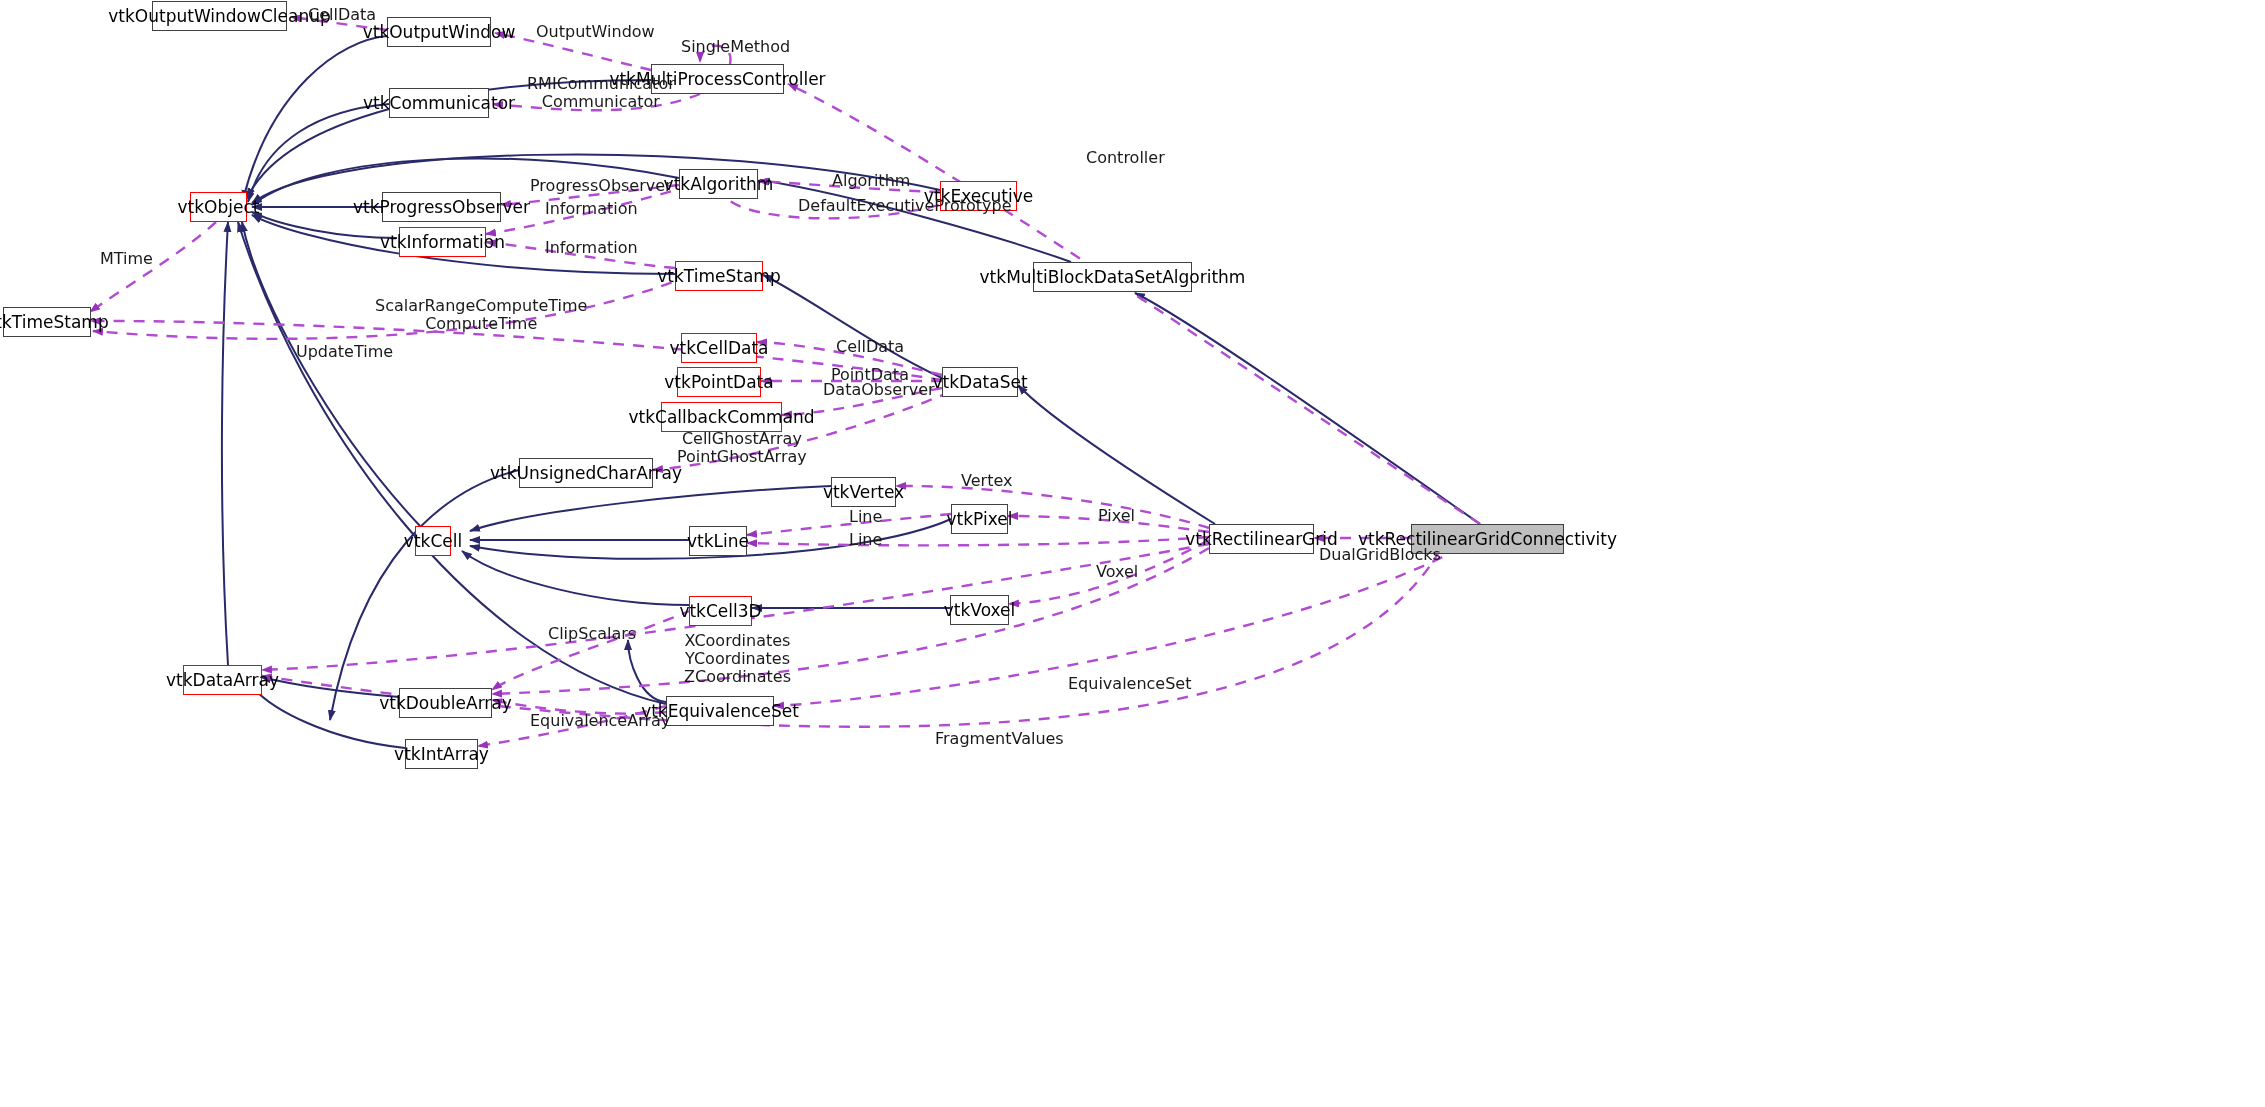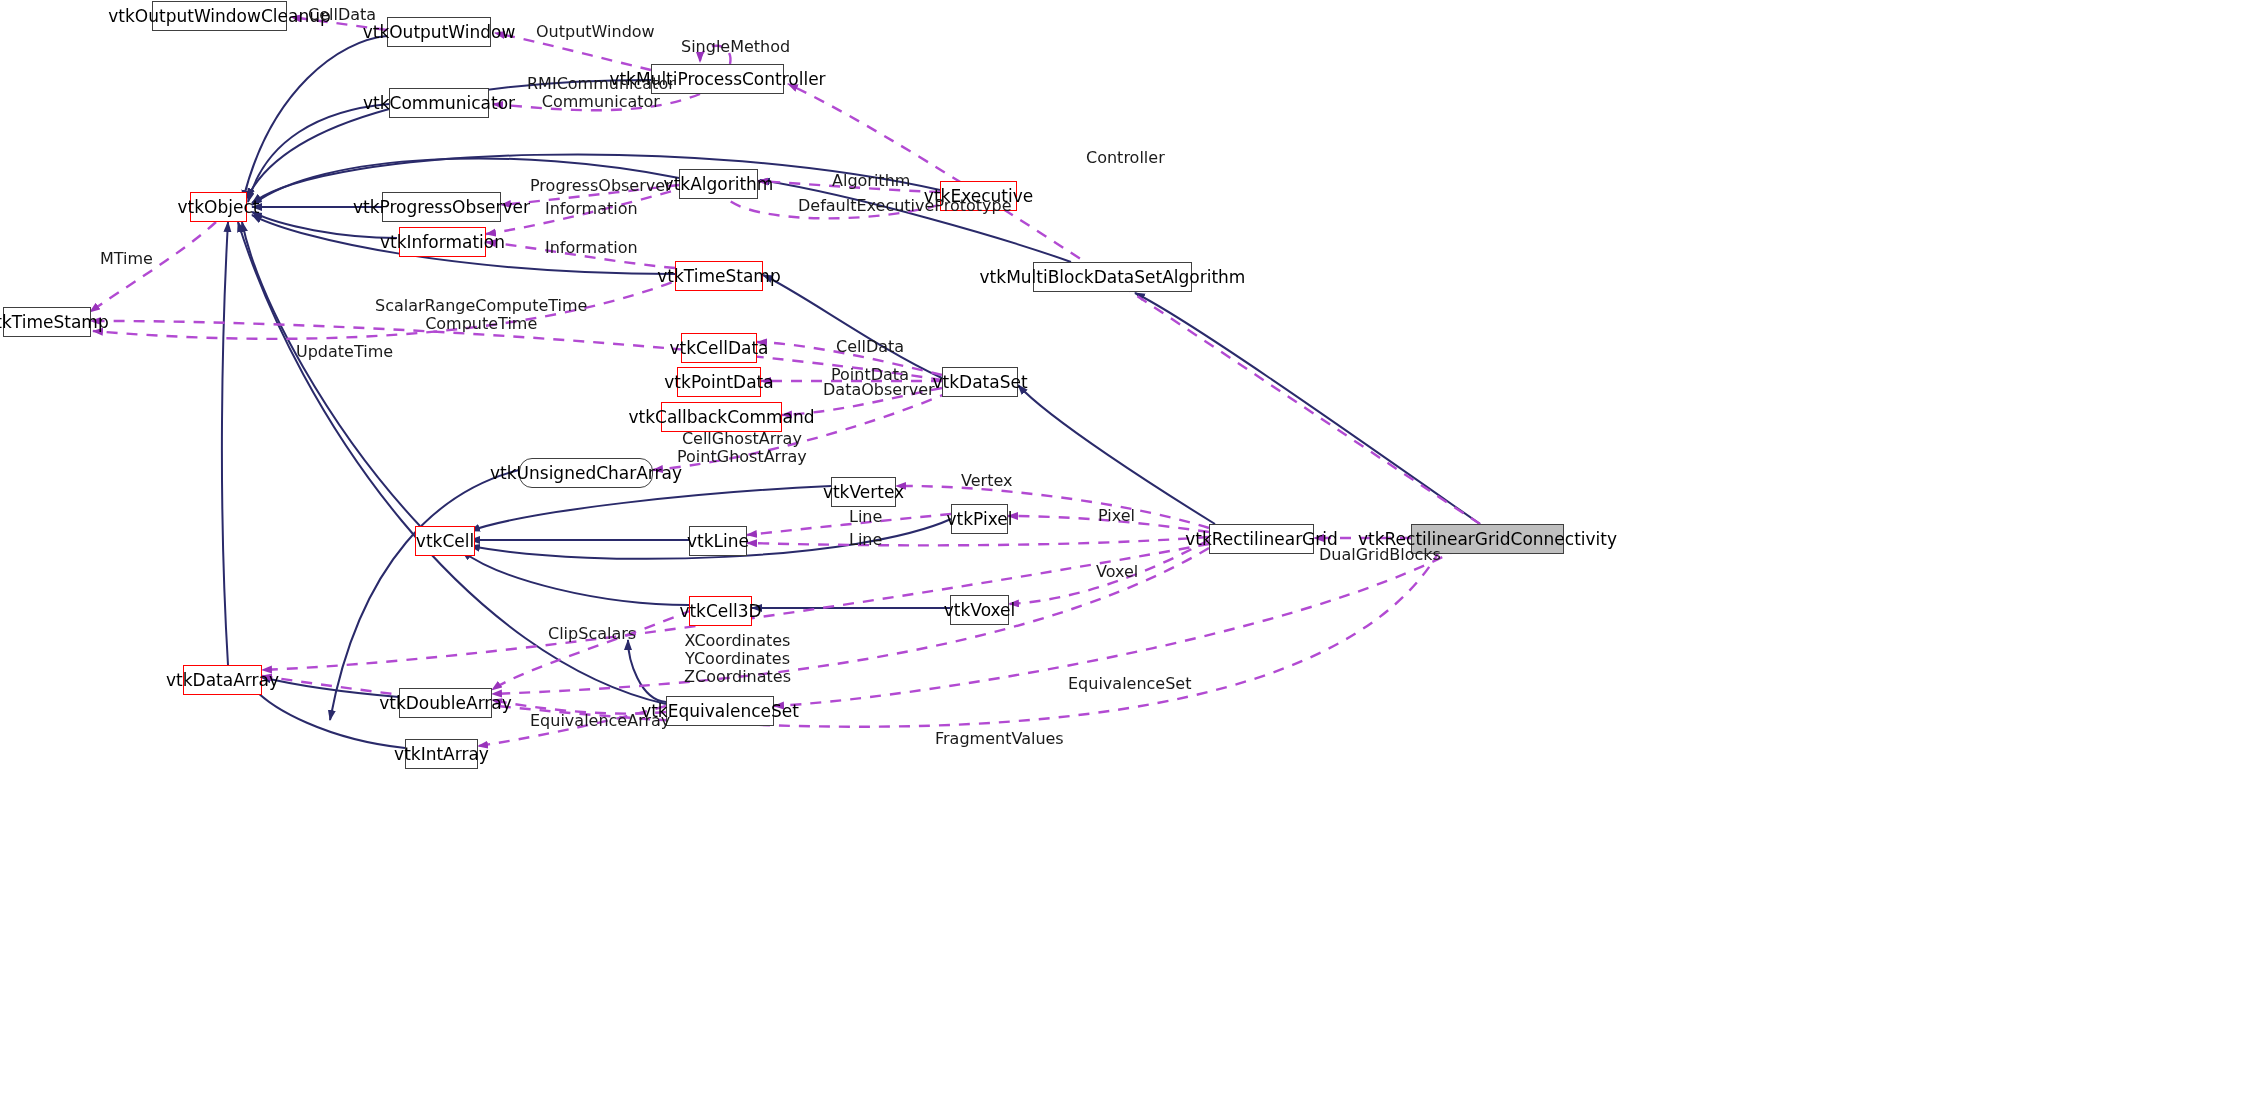--- a/index.html
+++ b/index.html
@@ -196,24 +196,24 @@
   <div class="node red" style="left:940px;top:181px;width:77px;">vtkExecutive</div>
   <div class="node" style="left:382px;top:192px;width:119px;">vtkProgressObserver</div>
   <div class="node red" style="left:399px;top:227px;width:87px;">vtkInformation</div>
   <div class="node red" style="left:675px;top:261px;width:88px;">vtkTimeStamp</div>
   <div class="node" style="left:1033px;top:262px;width:159px;">vtkMultiBlockDataSetAlgorithm</div>
   <div class="node" style="left:3px;top:307px;width:88px;">vtkTimeStamp</div>
   <div class="node red" style="left:681px;top:333px;width:76px;">vtkCellData</div>
   <div class="node red" style="left:677px;top:367px;width:84px;">vtkPointData</div>
   <div class="node" style="left:942px;top:367px;width:76px;">vtkDataSet</div>
   <div class="node red" style="left:661px;top:402px;width:121px;">vtkCallbackCommand</div>
-  <div class="node" style="left:519px;top:458px;width:134px;border-radius:13px;">vtkUnsignedCharArray</div>
+  <div class="node" style="left:519px;top:458px;width:134px;">vtkUnsignedCharArray</div>
   <div class="node" style="left:831px;top:477px;width:65px;">vtkVertex</div>
   <div class="node" style="left:951px;top:504px;width:57px;">vtkPixel</div>
-  <div class="node red" style="left:415px;top:526px;width:60px;">vtkCell</div>
+  <div class="node red" style="left:415px;top:526px;width:36px;">vtkCell</div>
   <div class="node" style="left:689px;top:526px;width:58px;">vtkLine</div>
   <div class="node" style="left:1209px;top:524px;width:105px;">vtkRectilinearGrid</div>
   <div class="node current" style="left:1411px;top:524px;width:153px;">vtkRectilinearGridConnectivity</div>
   <div class="node red" style="left:689px;top:596px;width:63px;">vtkCell3D</div>
   <div class="node" style="left:950px;top:595px;width:59px;">vtkVoxel</div>
   <div class="node red" style="left:183px;top:665px;width:79px;">vtkDataArray</div>
   <div class="node" style="left:399px;top:688px;width:93px;">vtkDoubleArray</div>
   <div class="node" style="left:666px;top:696px;width:108px;">vtkEquivalenceSet</div>
   <div class="node" style="left:405px;top:739px;width:73px;">vtkIntArray</div>
 

